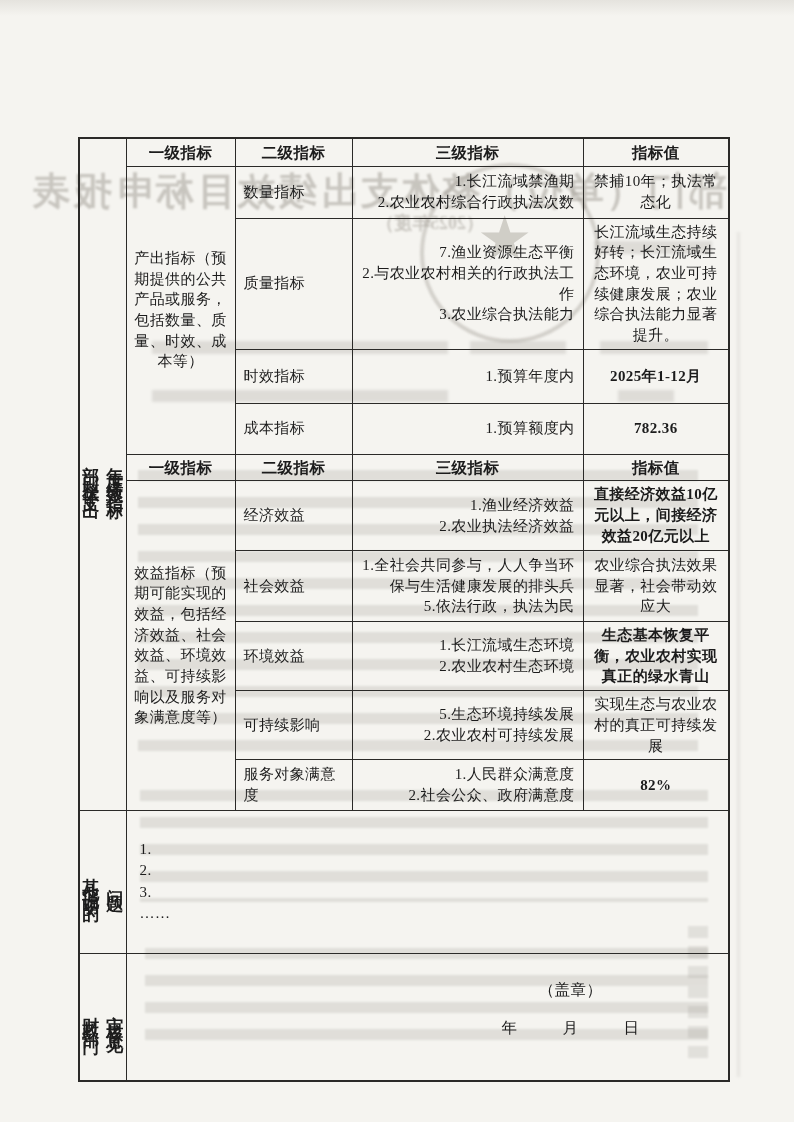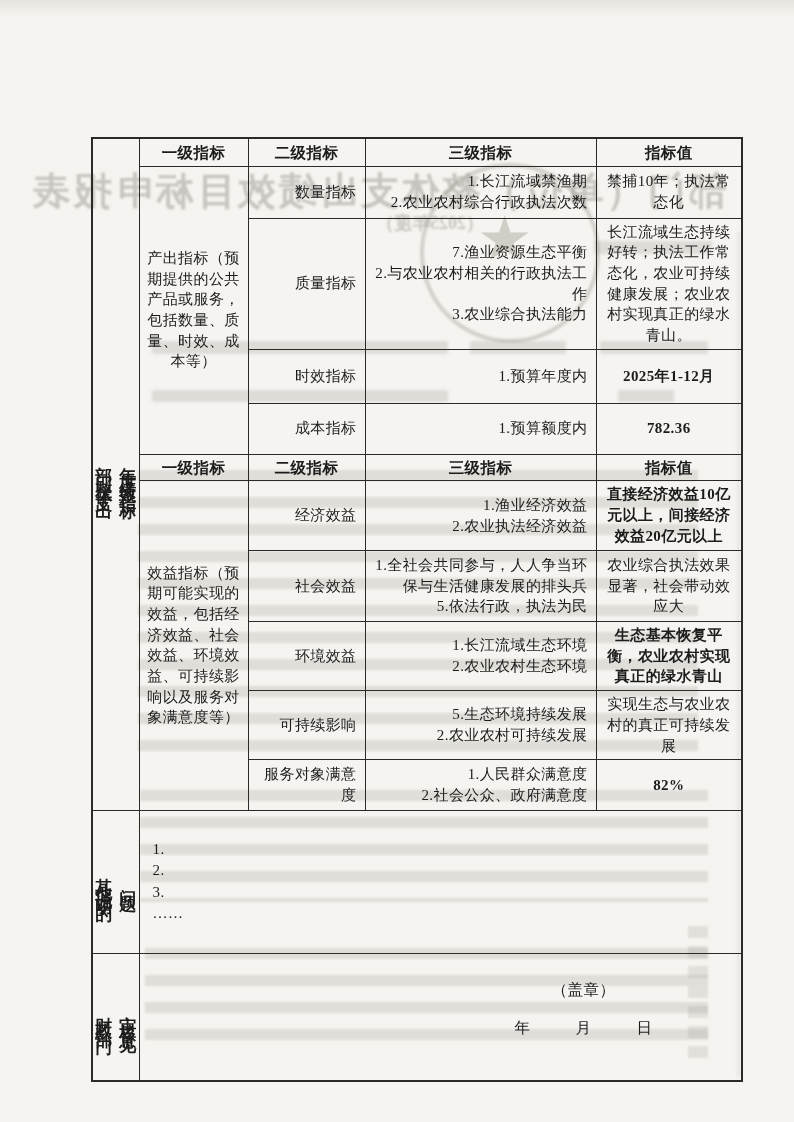--- a/index.html
+++ b/index.html
@@ -34,32 +34,32 @@
   }
   .stamp-star {
     position:absolute; left:477px; top:208px; font-size:62px; line-height:1;
     color:rgba(158,153,144,.42); filter:blur(.7px); transform:scaleX(-1);
     pointer-events:none;
     font-family:"DejaVu Sans","Liberation Sans",sans-serif;
   }
 
   
   table.form {
-    position:absolute; left:91px; top:137px; width:650px; height:932px;
+    position:absolute; left:78px; top:137px; width:650px; height:932px;
     border-collapse:collapse; table-layout:fixed;
     border:2.5px solid #2b2a28;
     padding-left:36px;
   }
   .form td, .form th {
     border:1.6px solid #2b2a28; padding:2px 7px;
     font-size:15px; line-height:1.38; vertical-align:middle;
     font-weight:normal; letter-spacing:.4px; word-break:break-all;
   }
   .form th.hd { font-weight:bold; font-size:15.5px; text-align:center; padding:2px; }
-  td.lab2 { text-align:right; padding:2px 8px; }
+  td.lab2 { text-align:left; padding:2px 8px; }
   td.lvl3 { text-align:right; padding:4px 8px 4px 9px; }
   td.val  { text-align:center; padding:3px 7px; }
   td.val.center { text-align:center;font-weight:bold; }
   td.lvl1 { text-align:center; padding:4px 6px; }
 
   .vwrap { display:flex; justify-content:center; align-items:center; gap:7px; }
   .vwrap .vcol {
     writing-mode:vertical-lr; text-orientation:upright;
     letter-spacing:7px; font-weight:bold; font-size:17px; line-height:1;
   }
@@ -128,21 +128,21 @@
       </td>
       <td class="val">禁捕10年；执法常态化</td>
     </tr>
     <tr style="height:115px">
       <td class="lab2">质量指标</td>
       <td class="lvl3">
         <div>7.渔业资源生态平衡</div>
         <div>2.与农业农村相关的行政执法工作</div>
         <div>3.农业综合执法能力</div>
       </td>
-      <td class="val">长江流域生态持续好转；执法工作常态化，农业可持续健康发展；农业农村实现真正的绿水青山。</td>
+      <td class="val">长江流域生态持续好转；长江流域生态环境，农业可持续健康发展；农业综合执法能力显著提升。</td>
     </tr>
     <tr style="height:54px">
       <td class="lab2">时效指标</td>
       <td class="lvl3">
         <div>1.预算年度内</div>
       </td>
       <td class="val center">2025年1-12月</td>
     </tr>
     <tr style="height:51px">
       <td class="lab2">成本指标</td>

